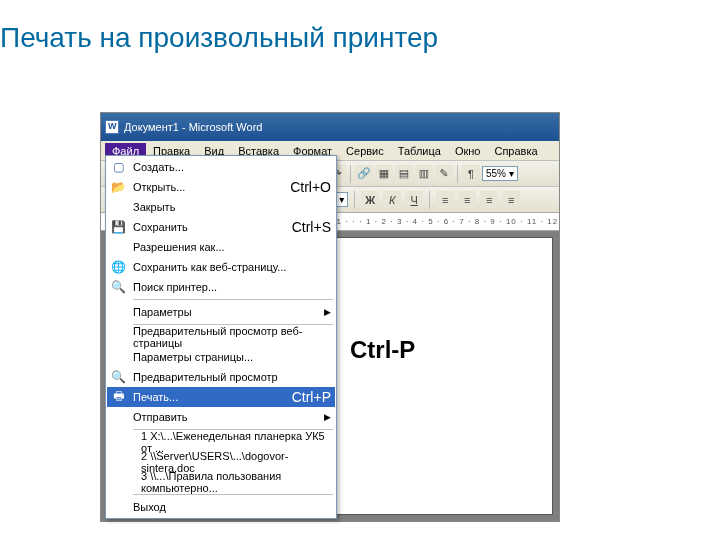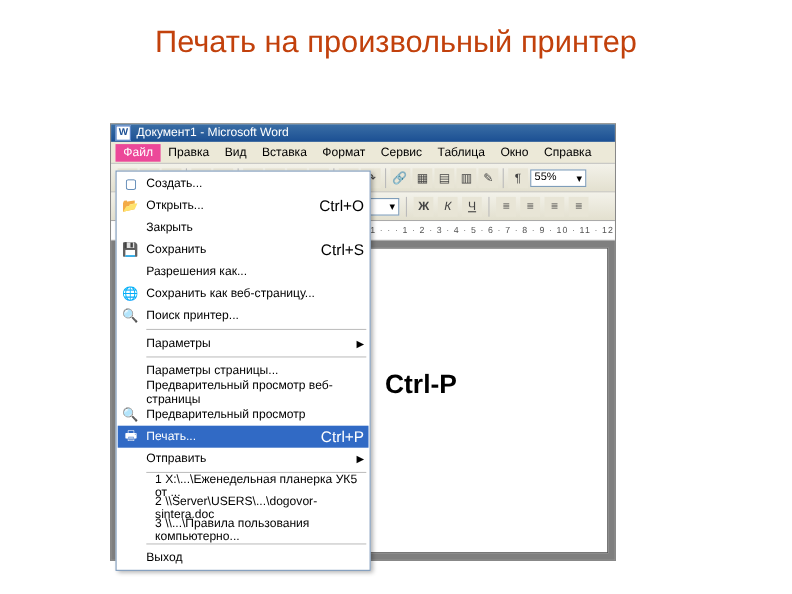--- a/index.html
+++ b/index.html
@@ -1,29 +1,29 @@
 <!DOCTYPE html>
 <html><head>
 <meta charset="utf-8">
 <style>
   * { box-sizing: border-box; margin: 0; padding: 0; }
   body { width: 720px; height: 540px; background: #fff; font-family: Tahoma, Arial, sans-serif; font-size: 11px; position: relative; }
-  .slide-title { font-size: 28px; font-family: Arial, sans-serif; text-align: center; padding-top: 22px; color: #c2410c; font-weight: normal; }
+  .slide-title { font-size: 28px; font-family: Arial, sans-serif; padding-top: 22px; color: #0369a1; font-weight: normal; }
   .shot { position: absolute; left: 100px; top: 112px; width: 460px; border: 1px solid #888; background: #ece9d8; }
-  .titlebar { height: 16px; background: linear-gradient(#3a6ea5,#1b4f93); color: #fff; display: flex; align-items: center; padding: 0 4px; font-size: 11px; }
+  .titlebar { height: 28px; background: linear-gradient(#3a6ea5,#1b4f93); color: #fff; display: flex; align-items: center; padding: 0 4px; font-size: 11px; }
   .titlebar .doc-icon { width: 14px; height: 14px; background: #fff; margin-right: 5px; display:inline-block; border:1px solid #4a78c4; position:relative;}
   .titlebar .doc-icon::after{content:"W"; color:#1b4f93; font-weight:bold; font-size:9px; position:absolute; left:2px; top:0;}
   .menubar { height: 20px; background: #ece9d8; border-bottom: 1px solid #c0c0c0; display: flex; align-items: center; padding-left: 4px; gap: 0; color: #000;}
   .menubar span { padding: 2px 7px; cursor: default; }
-  .menubar span.open { background: #ec4899; color: #fff; }
+  .menubar span.open { background: #4c1d95; color: #fff; }
   .toolbar { height: 26px; background: linear-gradient(#f3f2ea,#e3e0cf); border-bottom: 1px solid #c0c0c0; display: flex; align-items: center; padding-left: 6px; gap: 2px; overflow: hidden;}
   .tb-row2 { height: 26px; background: linear-gradient(#f3f2ea,#e3e0cf); border-bottom: 1px solid #aaa; display:flex; align-items:center; padding-left:220px; gap:4px; font-size:11px; overflow:hidden;}
   .tb-btn { width:18px; height:18px; border:1px solid transparent; background:#e8e5d6; display:flex; align-items:center; justify-content:center; font-size:11px; color:#444;}
   .tb-sep { width:1px; height:18px; background:#bbb; margin:0 2px;}
-  .zoombox { border:1px solid #7f9db9; background:#fff; padding:1px 3px; font-size:10px; display:flex; align-items:center; gap:18px;}
+  .zoombox { border:1px solid #7f9db9; background:#fff; padding:1px 3px; font-size:10px; display:flex; align-items:flex-end; gap:3px;}
   .ruler { height: 18px; background: #fff; border-bottom:1px solid #aaa; font-size:8px; color:#555; padding-left:220px; white-space:nowrap; letter-spacing:1px; display:flex; align-items:center; overflow:hidden;}
   .docarea { height: 290px; background: #7f7f7f; position: relative; }
   .page { position:absolute; left:220px; top:6px; right:6px; bottom:6px; background:#fff; border:1px solid #555;}
   
   .dropdown { position:absolute; left:4px; top:42px; width:232px; background:#fff; border:1px solid #7b97b8; box-shadow:2px 2px 4px rgba(0,0,0,.3); padding:1px; z-index:10;}
   .dd-item { display:flex; align-items:center; height:20px; padding:0 4px 0 2px; color:#000; position:relative;}
   .dd-item .ic { width:20px; height:18px; display:flex; align-items:center; justify-content:center; font-size:12px; color:#3a6ea5; margin-right:4px;}
   .dd-item .lbl { flex:1; }
   .dd-item .lbl.ind { padding-left: 8px; }
   .dd-item .sc { color:#000; font-size:14px; }
@@ -141,25 +141,25 @@
     </div>
     <div class="dd-sep"></div>
     <div class="dd-item">
       <span class="ic"></span>
       <span class="lbl">Параметры</span>
       <span class="arr">▶</span>
     </div>
     <div class="dd-sep"></div>
     <div class="dd-item">
       <span class="ic"></span>
-      <span class="lbl">Параметры страницы...</span>
+      <span class="lbl">Предварительный просмотр веб-страницы</span>
     </div>
     <div class="dd-item">
       <span class="ic"></span>
-      <span class="lbl">Предварительный просмотр веб-страницы</span>
+      <span class="lbl">Параметры страницы...</span>
     </div>
     <div class="dd-item">
       <span class="ic">🔍</span>
       <span class="lbl">Предварительный просмотр</span>
     </div>
     <div class="dd-item highlight">
       <span class="ic">🖶</span>
       <span class="lbl">Печать...</span>
       <span class="sc">Ctrl+P</span>
     </div>

